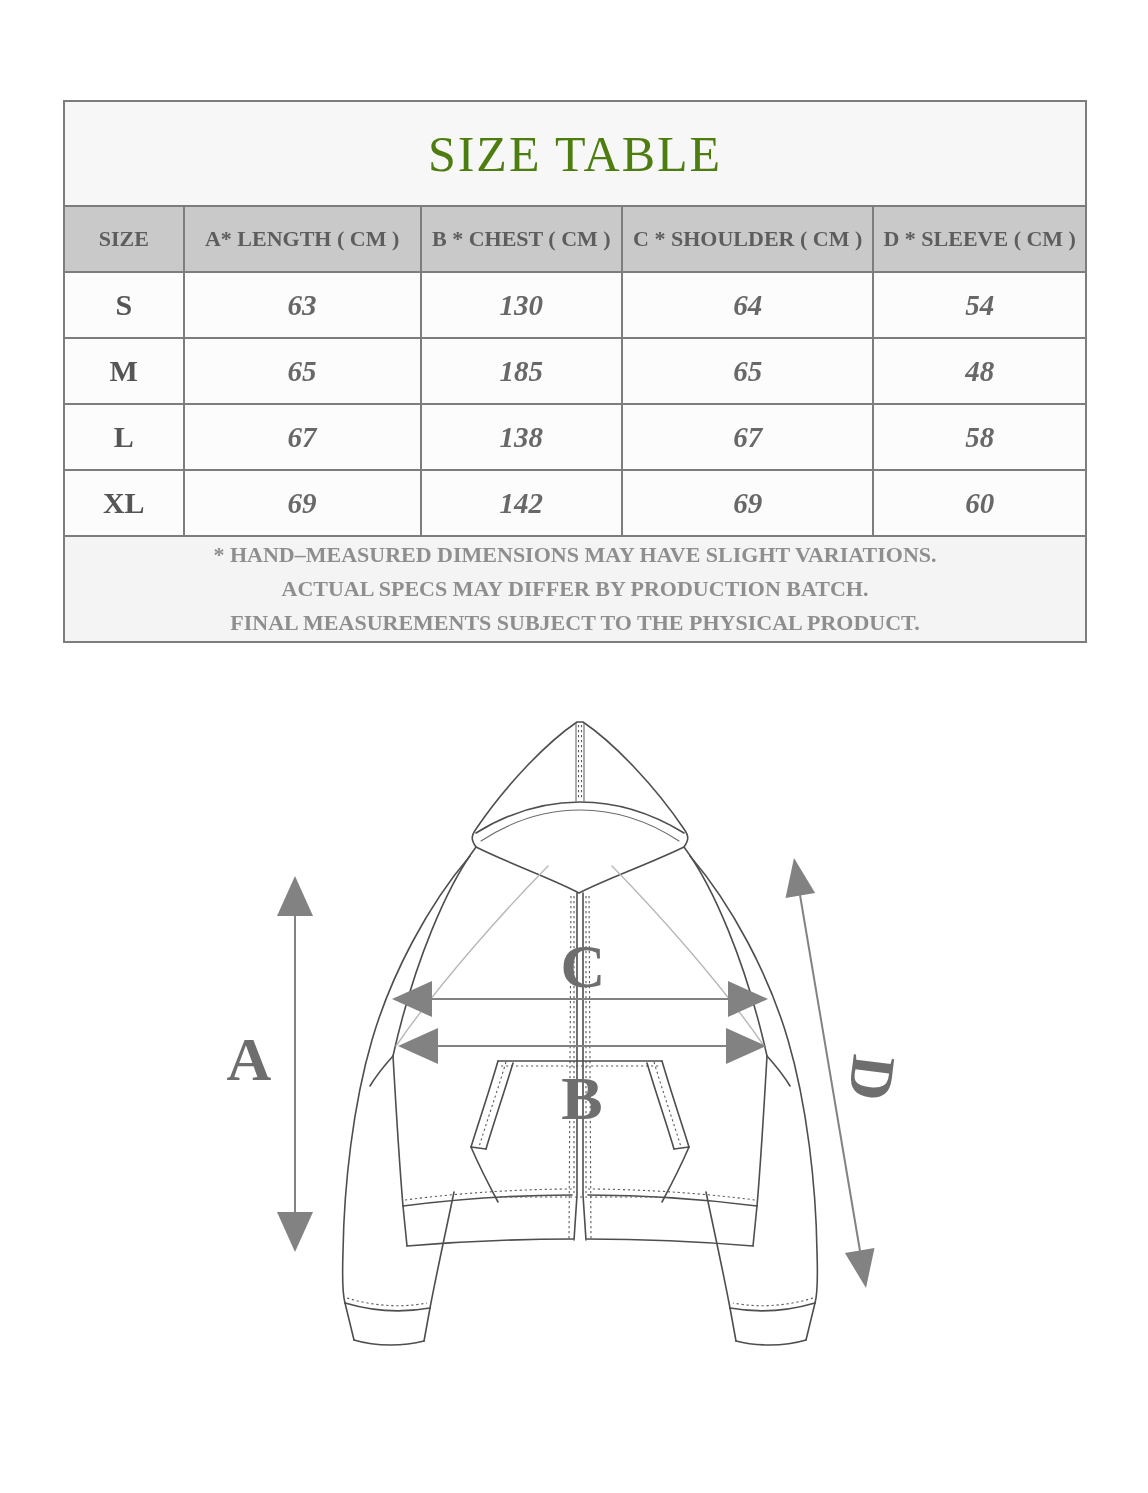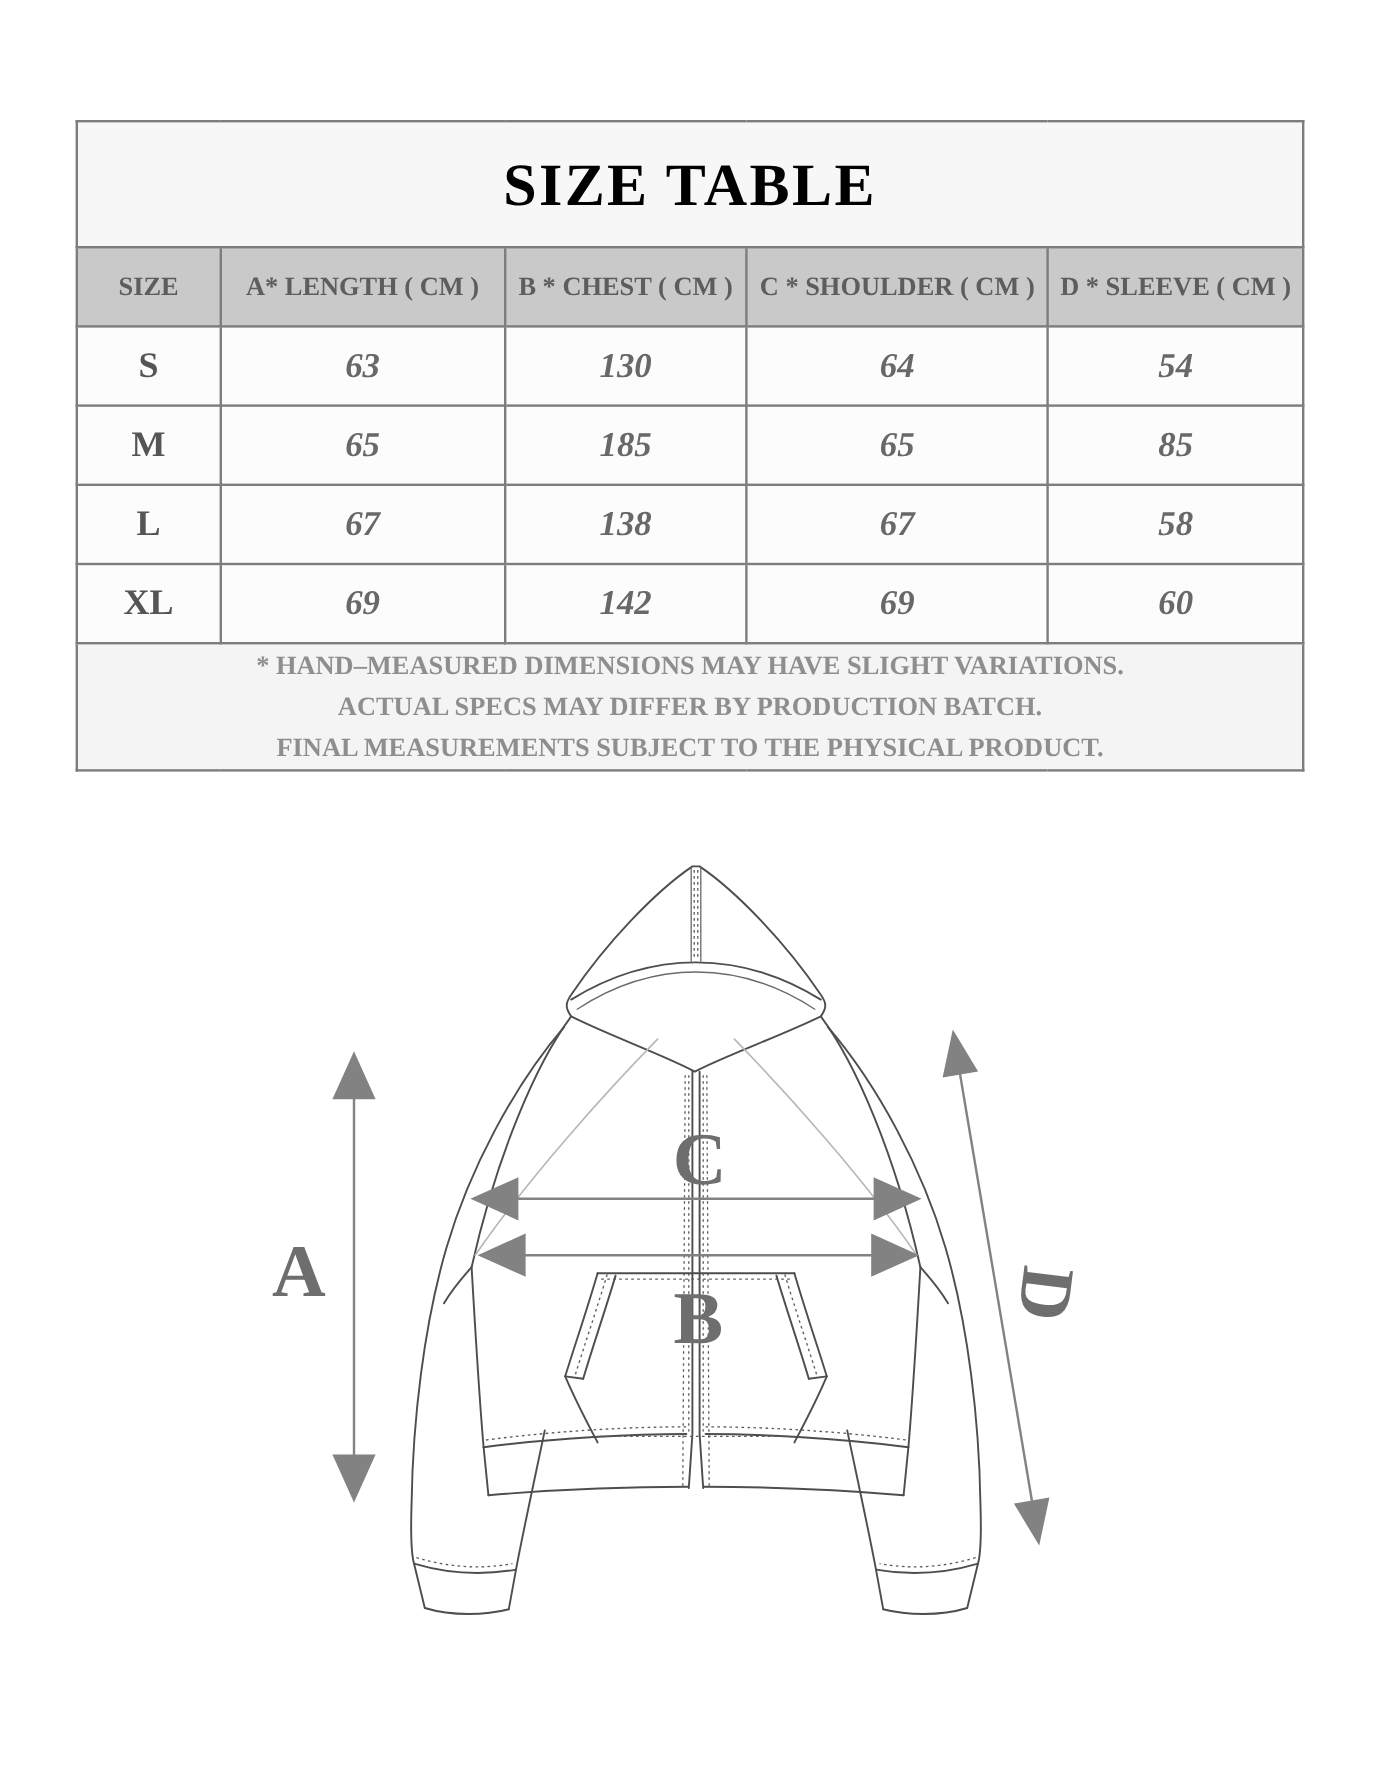--- a/index.html
+++ b/index.html
@@ -11,22 +11,22 @@
   
   table.size-table {
     position:absolute; left:63px; top:100px; width:1024px;
     border-collapse:collapse; table-layout:fixed;
   }
   table.size-table td {
     border:2px solid #7d7d7d; text-align:center; vertical-align:middle;
     font-family:"Liberation Serif", serif;
   }
   td.cell-title {
-    height:101px; background:#f7f7f7; color:#000000;
-    font-size:50px; font-weight:bold; letter-spacing:2px;
+    height:101px; background:#f7f7f7; color:#4d7c0f;
+    font-size:50px; font-weight:normal; letter-spacing:2px;
   }
   td.cell-head {
     height:62px; background:#c9c9c9; color:#5d5d5d;
     font-size:22px; font-weight:bold;
   }
   td.cell-size {
     height:62px; background:#fcfcfc; color:#555555;
     font-size:30px; font-weight:bold;
   }
   td.cell-num {
@@ -79,21 +79,21 @@
         <td class="cell-num">63</td>
         <td class="cell-num">130</td>
         <td class="cell-num">64</td>
         <td class="cell-num">54</td>
       </tr>
       <tr>
         <td class="cell-size">M</td>
         <td class="cell-num">65</td>
         <td class="cell-num">185</td>
         <td class="cell-num">65</td>
-        <td class="cell-num">85</td>
+        <td class="cell-num">48</td>
       </tr>
       <tr>
         <td class="cell-size">L</td>
         <td class="cell-num">67</td>
         <td class="cell-num">138</td>
         <td class="cell-num">67</td>
         <td class="cell-num">58</td>
       </tr>
       <tr>
         <td class="cell-size">XL</td>

